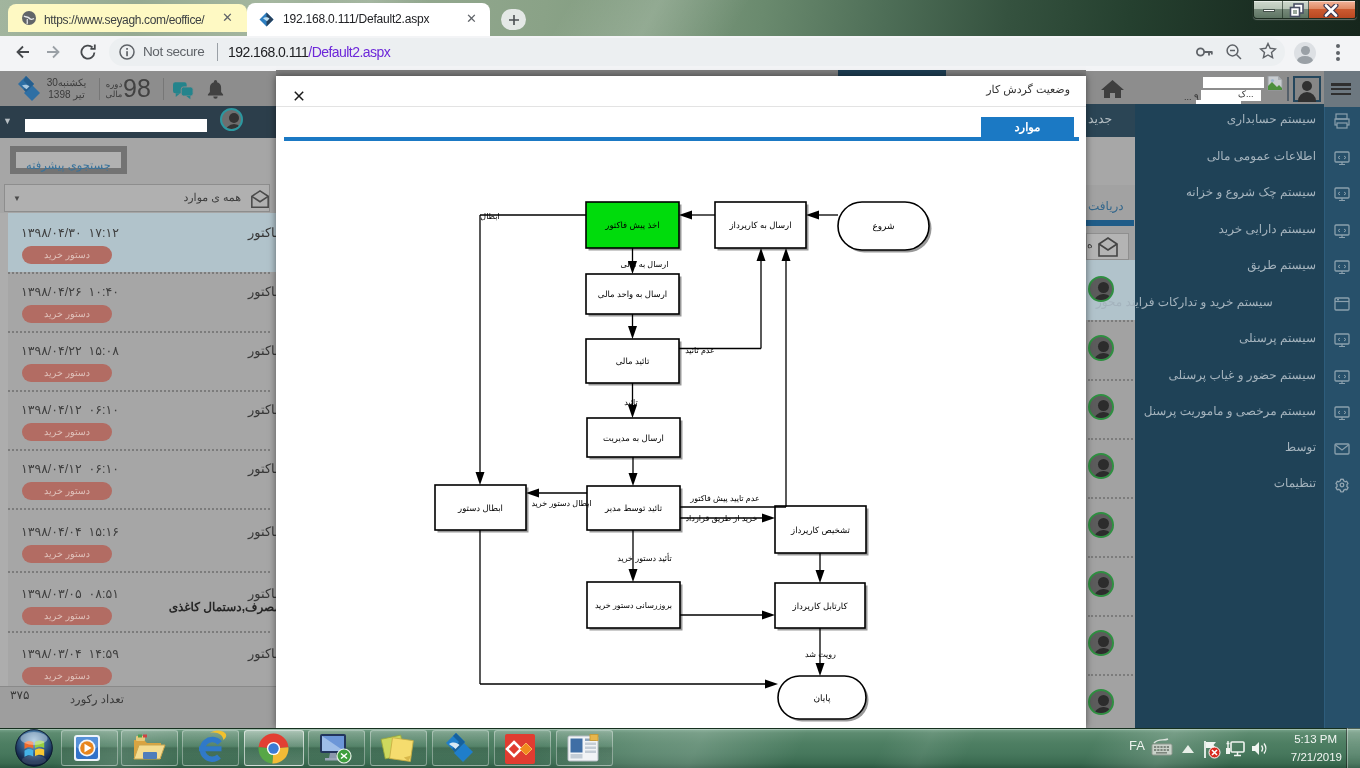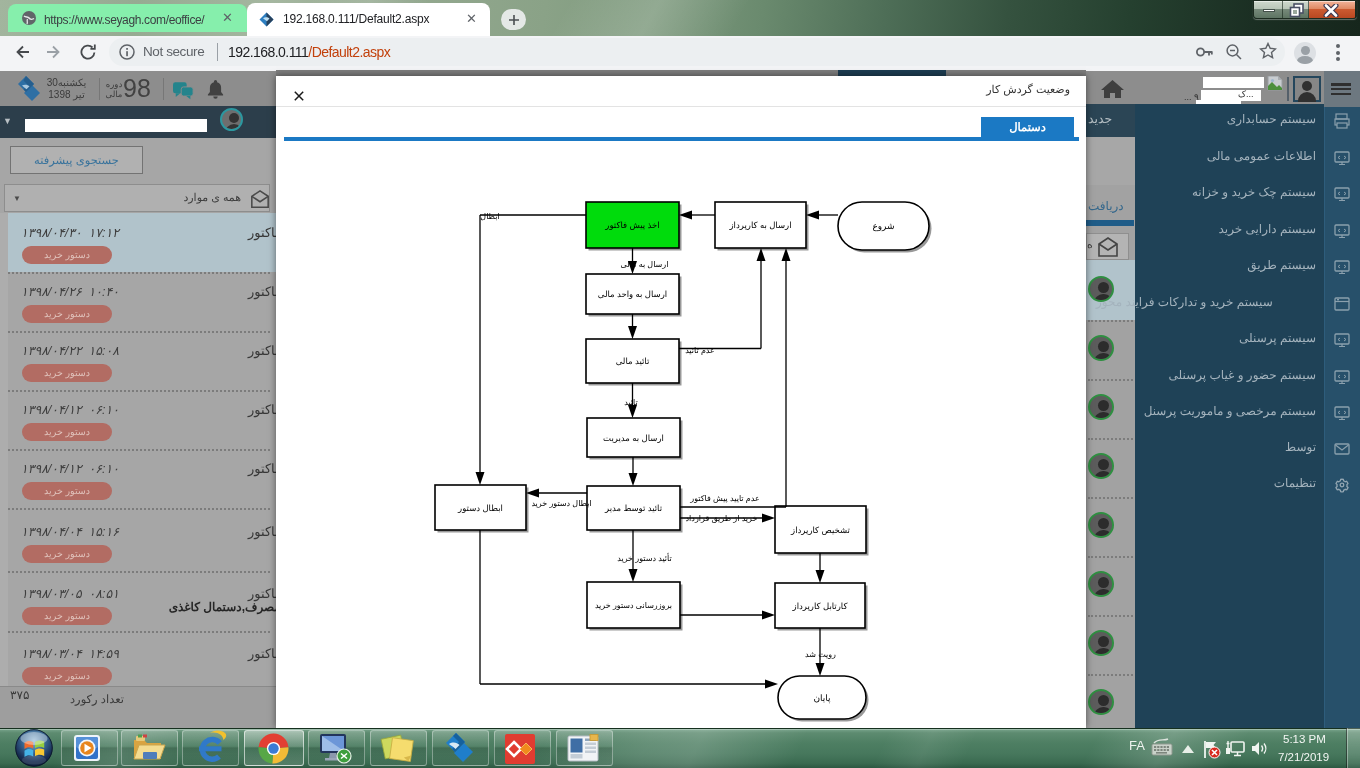--- a/index.html
+++ b/index.html
@@ -5,21 +5,21 @@
   * { margin:0; padding:0; box-sizing:border-box; }
   html,body { width:1360px; height:768px; overflow:hidden; }
   body { font-family:"Liberation Sans", sans-serif; position:relative; background:#a7a7a7; }
   .abs { position:absolute; }
   
   #titlebar { left:0; top:0; width:1360px; height:36px;
     background:linear-gradient(97deg,#a2b59e 0%,#96aa92 10%,#a5b7a0 20%,#93a88f 30%,#8aa287 40%,#7e9a7e 48%,#6a8a6e 56%,#4e6e57 65%,#35523f 74%,#25402f 83%,#1b2f23 92%,#16261c 100%); }
   #titlebar:after { content:""; position:absolute; left:560px; top:0; width:180px; height:36px; background:linear-gradient(90deg,transparent,rgba(255,255,255,.16),transparent); transform:skewX(-30deg); }
   #titlebar:before { content:""; position:absolute; left:300px; top:0; width:120px; height:36px; background:linear-gradient(90deg,transparent,rgba(255,255,255,.12),transparent); transform:skewX(-30deg); }
   .tab { top:3px; height:30px; border-radius:8px 8px 0 0; font-size:12px; color:#3c4043; }
-  #tab1 { left:8px; width:239px; background:#86efac; top:4px; height:28px; }
+  #tab1 { left:8px; width:239px; background:#fef9c3; top:4px; height:28px; }
   #tab2 { left:247px; width:243px; background:#ffffff; height:33px; }
   .tabtxt { top:9px; white-space:nowrap; overflow:hidden; }
   .tabx { top:11px; width:10px; height:10px; color:#5f6368; font-size:13px; line-height:10px; }
   #newtab { left:501px; top:9px; width:25px; height:21px; border-radius:11px; background:#e4e8e6; }
   
   #winbtns { left:1253px; top:0; width:104px; height:19px; border-radius:0 0 4px 4px; border:1px solid #1c2b20; display:flex; overflow:hidden; box-shadow:0 1px 1px rgba(255,255,255,.35); }
   .wbtn { height:100%; position:relative; border-right:1px solid rgba(20,35,25,.6); box-shadow:inset 0 1px 0 rgba(255,255,255,.5); }
   #wmin,#wres { width:29px; background:linear-gradient(180deg,#cfd9cd 0%,#b9c6b8 45%,#76897a 50%,#5e7463 100%); }
   #wres { width:26px; }
   #wclose { width:46px; border-right:none; background:linear-gradient(180deg,#f2b49a 0%,#e08a64 45%,#cc5a30 50%,#b84822 100%); }
@@ -27,21 +27,21 @@
   #omnibox { left:109px; top:38px; width:1176px; height:28px; border-radius:14px; background:#eceff1; }
   
   #pghead { left:0; top:71px; width:1360px; height:36px; background:#8d8d8d; }
   #darkbar { left:0; top:106px; width:276px; height:32px; background:#2c3e4b; }
   .wbox { background:#ffffff; }
   
   #leftcol { left:0; top:138px; width:276px; height:548px; background:#a6a6a6; }
   #lfoot { left:0; top:686px; width:276px; height:42px; background:#9e9e9e; border-top:1px solid #8a8a8a; }
   .pill { background:#b26c63; border-radius:9px; color:#e0c2bb; font-size:9.5px; text-align:center; line-height:18px; height:18px; }
   .dotsep { border-top:2px dotted #7c7c7c; height:0; }
-  .pdate { font-size:12.5px; color:#3f3f3f; white-space:nowrap;font-style:italic; }
+  .pdate { font-size:12.5px; color:#3f3f3f; white-space:nowrap; }
   
   #newtile { left:1086px; top:104px; width:49px; height:33px; background:#2b4555; color:#b6bfc4; font-size:12.5px; text-align:left; padding-left:2px; line-height:31px; }
   #sliver { left:1086px; top:137px; width:49px; height:591px; background:#a2a2a2;margin-top:48px; }
   #sidebar { left:1135px; top:104px; width:225px; height:624px; background:#1f4257; }
   #iconstrip { left:1324px; top:104px; width:36px; height:624px; background:#27506a; border-left:1px solid #2e5d7c; }
   #hambg { left:1324px; top:71px; width:36px; height:36px; background:#6d7880; }
   .menutxt { color:#a4b3bd; font-size:12px; white-space:nowrap; text-align:right; letter-spacing:-0.2px; }
   .avcirc { border-radius:50%; width:26px; height:26px; border:2px solid #2f8f41; background:#5c5c5c; position:absolute; overflow:hidden; }
   
   #modal { left:276px; top:76px; width:810px; height:652px; background:#ffffff; box-shadow:0 0 7px rgba(0,0,0,.5); }
@@ -114,21 +114,21 @@
     </g>
 </svg>
 <div class="abs" id="omnibox">
   <svg class="abs" style="left:10px;top:6px" width="16" height="16" viewBox="0 0 16 16">
       <circle cx="8" cy="8" r="7" fill="none" stroke="#5f6368" stroke-width="1.5"></circle>
       <rect x="7.2" y="4" width="1.7" height="1.8" fill="#5f6368"></rect>
       <rect x="7.2" y="7.2" width="1.7" height="5" fill="#5f6368"></rect>
     </svg>
   <div class="abs" style="left:34px;top:6px;font-size:13.5px;color:#5f6368;letter-spacing:-0.4px">Not secure</div>
   <div class="abs" style="left:108px;top:5px;width:1px;height:18px;background:#9aa0a6"></div>
-  <div class="abs" style="left:119px;top:6px;font-size:14px;color:#202124;letter-spacing:-0.55px">192.168.0.111<span style="color:#c2410c">/Default2.aspx</span></div>
+  <div class="abs" style="left:119px;top:6px;font-size:14px;color:#202124;letter-spacing:-0.55px">192.168.0.111<span style="color:#6d28d9">/Default2.aspx</span></div>
   <svg class="abs" style="left:1087px;top:8px" width="17" height="13" viewBox="0 0 17 13">
       <circle cx="4.5" cy="6" r="3.6" fill="none" stroke="#5f6368" stroke-width="1.8"></circle>
       <path d="M8 6h8.5M13 6v3.6M15.8 6v2.6" stroke="#5f6368" stroke-width="1.8" fill="none"></path>
     </svg>
   <svg class="abs" style="left:1116px;top:5px" width="18" height="18" viewBox="0 0 18 18">
       <circle cx="7.5" cy="7.5" r="5.4" fill="none" stroke="#5f6368" stroke-width="1.5"></circle>
       <path d="M11.5 11.5l4.5 4.5" stroke="#5f6368" stroke-width="1.5"></path>
       <path d="M5 7.5h5" stroke="#5f6368" stroke-width="1.5"></path>
     </svg>
   <svg class="abs" style="left:1150px;top:4px" width="18" height="18" viewBox="0 0 18 18">
@@ -193,21 +193,21 @@
 
 <div class="abs" id="darkbar">
   <div class="abs" style="left:3px;top:10px;font-size:9px;color:#b9c0c5">▼</div>
   <div class="abs wbox" style="left:25px;top:13px;width:182px;height:13px"></div>
   <div class="abs" style="left:220px;top:2px;width:23px;height:23px;border-radius:50%;border:2px solid #2c98a0;background:#6e6e6e;overflow:hidden">
     <div class="abs" style="left:6.5px;top:3px;width:10px;height:10px;border-radius:50%;background:#333"></div>
     <div class="abs" style="left:2.5px;top:14px;width:18px;height:10px;border-radius:9px 9px 0 0;background:#333"></div>
   </div>
 </div>
 <div class="abs" id="leftcol">
-  <div class="abs" style="left:10px;top:8px;width:133px;height:28px;border:1px solid #737373;background:#b1b1b1;text-align:center;line-height:26px;font-size:11.5px;color:#39739c">جستجوی پیشرفته</div>
+  <div class="abs" style="left:10px;top:8px;width:117px;height:28px;border:6px solid #737373;background:#b1b1b1;text-align:center;line-height:26px;font-size:11.5px;color:#39739c">جستجوی پیشرفته</div>
   <div class="abs" style="left:4px;top:46px;width:266px;height:28px;border:1px solid #8d8d8d;background:#b0b0b0">
     <div class="abs" style="left:8px;top:9px;font-size:8px;color:#4a4a4a">▼</div>
     <div class="abs" style="left:100px;top:6px;width:136px;font-size:11px;color:#3d3d3d;text-align:right">همه ی موارد</div>
     <svg class="abs" style="left:245px;top:4px" width="20" height="20" viewBox="0 0 22 22">
         <path d="M2 8l9-6 9 6v12H2z" fill="none" stroke="#4a4a4a" stroke-width="1.7"></path>
         <path d="M2 8l9 6 9-6" fill="none" stroke="#4a4a4a" stroke-width="1.7"></path>
       </svg>
   </div>
   <div class="abs" style="left:8px;top:75px;width:268px;height:59px;background:#b1c3cb"></div>
   <div class="abs" style="left:0px;top:75px;width:8px;height:473px;background:#adadad"></div>
@@ -311,21 +311,21 @@
     <rect x="2" y="1" width="11" height="5" fill="none" stroke="#8ba0ad" stroke-width="1.2"></rect>
     <rect x="1" y="6" width="14" height="6" fill="none" stroke="#8ba0ad" stroke-width="1.2"></rect>
     <rect x="3" y="10" width="10" height="5" fill="#27506a" stroke="#8ba0ad" stroke-width="1.2"></rect>
   </svg>
 <div class="abs menutxt" style="left:1140px;top:149px;width:176px">اطلاعات عمومی مالی</div>
 <svg class="abs" style="left:1334px;top:150px" width="16" height="16" viewBox="0 0 16 16">
     <rect x="1" y="2" width="14" height="10" rx="1" fill="none" stroke="#8ba0ad" stroke-width="1.3"></rect>
     <path d="M6 6l-2 1.5L6 9M10 6l2 1.5L10 9" stroke="#8ba0ad" stroke-width="1" fill="none"></path>
     <path d="M8 12v2M5 14.5h6" stroke="#8ba0ad" stroke-width="1.2"></path>
   </svg>
-<div class="abs menutxt" style="left:1140px;top:185px;width:176px">سیستم چک خرید و خزانه</div>
+<div class="abs menutxt" style="left:1140px;top:185px;width:176px">سیستم چک شروع و خزانه</div>
 <svg class="abs" style="left:1334px;top:186px" width="16" height="16" viewBox="0 0 16 16">
     <rect x="1" y="2" width="14" height="10" rx="1" fill="none" stroke="#8ba0ad" stroke-width="1.3"></rect>
     <path d="M6 6l-2 1.5L6 9M10 6l2 1.5L10 9" stroke="#8ba0ad" stroke-width="1" fill="none"></path>
     <path d="M8 12v2M5 14.5h6" stroke="#8ba0ad" stroke-width="1.2"></path>
   </svg>
 <div class="abs menutxt" style="left:1140px;top:222px;width:176px">سیستم دارایی خرید</div>
 <svg class="abs" style="left:1334px;top:223px" width="16" height="16" viewBox="0 0 16 16">
     <rect x="1" y="2" width="14" height="10" rx="1" fill="none" stroke="#8ba0ad" stroke-width="1.3"></rect>
     <path d="M6 6l-2 1.5L6 9M10 6l2 1.5L10 9" stroke="#8ba0ad" stroke-width="1" fill="none"></path>
     <path d="M8 12v2M5 14.5h6" stroke="#8ba0ad" stroke-width="1.2"></path>
@@ -376,21 +376,21 @@
   <div style="height:2.6px;background:#2f2f2f;margin-bottom:2.2px"></div>
   <div style="height:2.6px;background:#2f2f2f"></div>
 </div>
 
 <div class="abs" id="modal">
   <div class="abs" style="left:18px;top:11px;width:10px;height:10px"><svg width="10" height="10" viewBox="0 0 10 10">
         <path d="M0.8 0.8l8.4 8.4M9.2 0.8L0.8 9.2" stroke="#1a1a1a" stroke-width="1.5"></path>
       </svg></div>
   <div class="abs" style="left:560px;top:7px;width:234px;font-size:11px;color:#333;text-align:right">وضعیت گردش کار</div>
   <div class="abs" style="left:0;top:30px;width:810px;height:1px;background:#e3e3e3"></div>
-  <div id="mtab">دستمال</div>
+  <div id="mtab">موارد</div>
   <div id="munder"></div>
   <svg class="abs" style="left:0;top:0" width="810" height="652" viewBox="0 0 810 652" font-family="Liberation Sans, sans-serif">
   <rect x="441.5" y="128.5" width="91" height="46" fill="#999"></rect>
   <rect x="312.5" y="128.5" width="93" height="46" fill="#999"></rect>
   <rect x="312.5" y="200.5" width="93" height="40" fill="#999"></rect>
   <rect x="312.5" y="265.5" width="93" height="44" fill="#999"></rect>
   <rect x="313.5" y="344.5" width="93" height="39" fill="#999"></rect>
   <rect x="313.5" y="412.5" width="93" height="44" fill="#999"></rect>
   <rect x="161.5" y="411.5" width="91" height="45" fill="#999"></rect>
   <rect x="501.5" y="432.5" width="91" height="47" fill="#999"></rect>
@@ -600,15 +600,15 @@
 <svg class="abs" style="left:1225px;top:740px" width="20" height="18" viewBox="0 0 20 18">
   <rect x="6" y="2" width="13" height="10" rx="1" fill="none" stroke="#f0f4f0" stroke-width="1.6"></rect>
   <path d="M12.5 12v3M9 15.5h7" stroke="#f0f4f0" stroke-width="1.5"></path>
   <path d="M3 8V3.5M1.5 3.5h3M3 1v2.5" stroke="#f0f4f0" stroke-width="1.4"></path>
   <rect x="1" y="8" width="4" height="6" fill="#f0f4f0"></rect>
 </svg>
 <svg class="abs" style="left:1251px;top:741px" width="17" height="15" viewBox="0 0 17 15">
   <path d="M1 5h3l4-4v13l-4-4H1z" fill="#f0f4f0"></path>
   <path d="M10.5 4.5a5 5 0 0 1 0 6M13 2.5a8 8 0 0 1 0 10" stroke="#f0f4f0" stroke-width="1.4" fill="none"></path>
 </svg>
-<div class="abs" style="left:1283px;top:733px;width:54px;text-align:left;font-size:11.5px;color:#f4f7f4">5:13 PM</div>
-<div class="abs" style="left:1278px;top:751px;width:64px;text-align:left;font-size:11.5px;color:#f4f7f4">7/21/2019</div>
+<div class="abs" style="left:1283px;top:733px;width:54px;text-align:right;font-size:11.5px;color:#f4f7f4">5:13 PM</div>
+<div class="abs" style="left:1278px;top:751px;width:64px;text-align:right;font-size:11.5px;color:#f4f7f4">7/21/2019</div>
 <div class="abs" style="left:1346px;top:728px;width:14px;height:40px;background:linear-gradient(180deg,rgba(255,255,255,.25),rgba(255,255,255,.08));border-left:1px solid rgba(0,0,0,.5);box-shadow:inset 1px 0 0 rgba(255,255,255,.35)"></div>
 
 </body></html>

